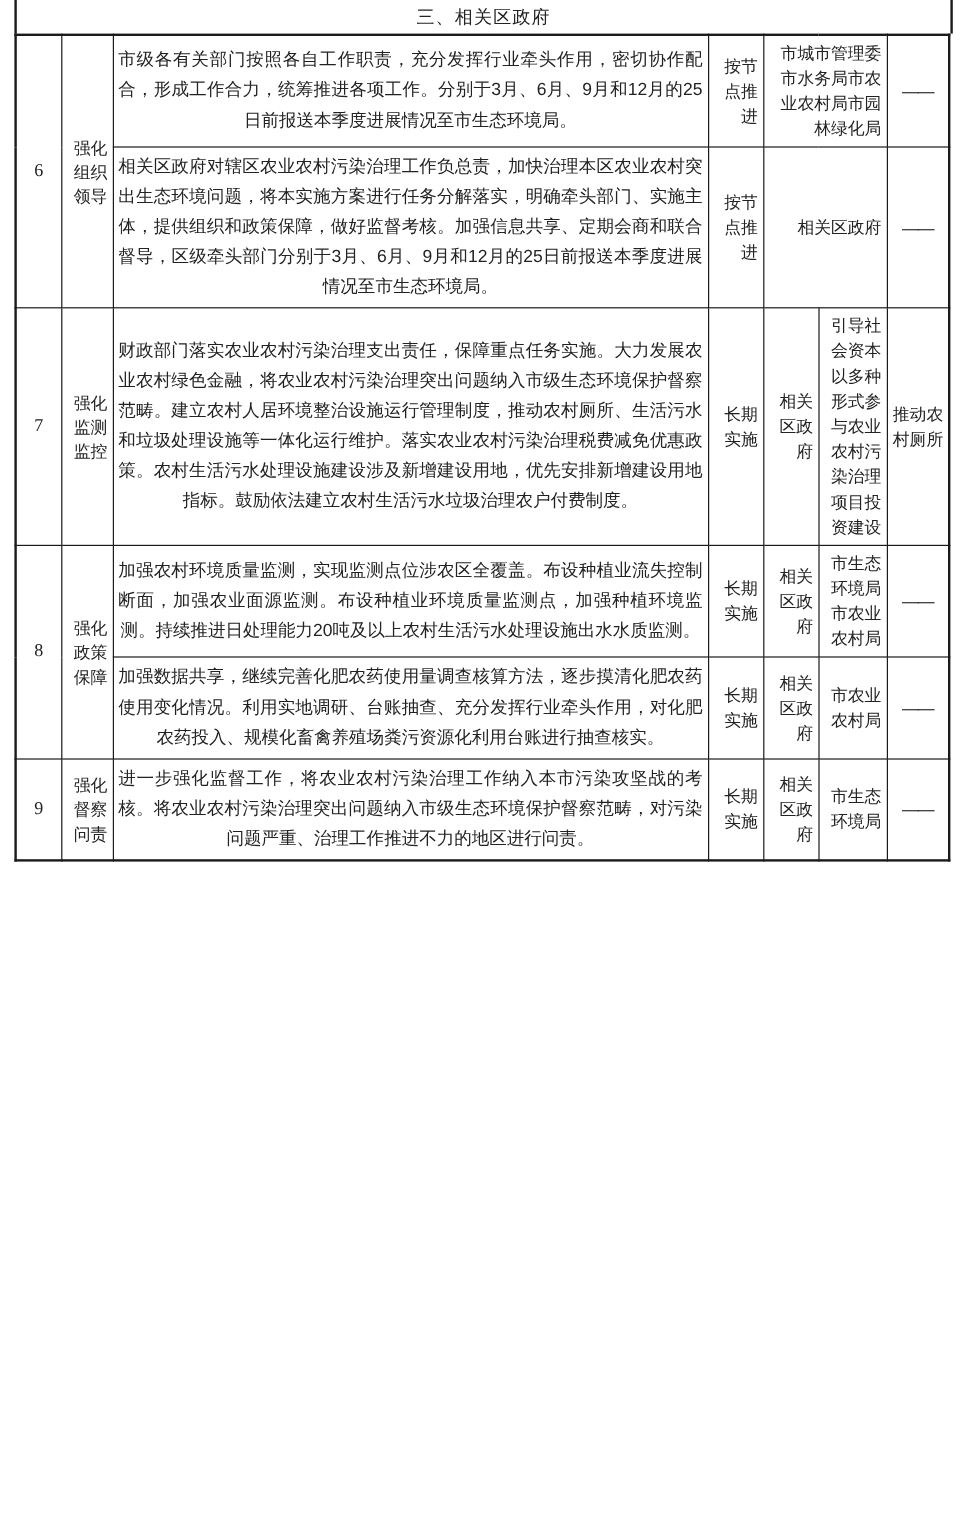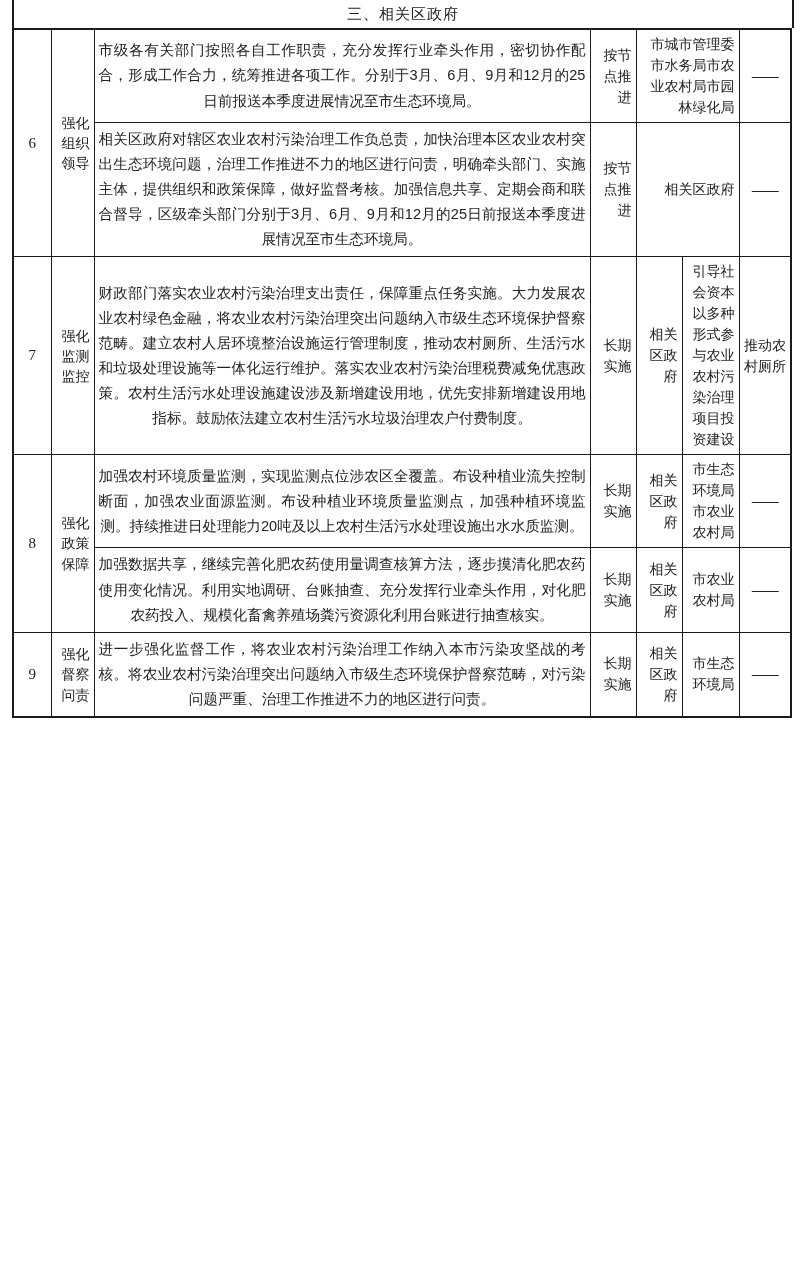--- a/index.html
+++ b/index.html
@@ -86,21 +86,21 @@
 
       <tr>
         <td class="c-no-cell" rowspan="2">6</td>
         <td class="c-name-cell" rowspan="2">强化组织领导</td>
         <td class="body-cell">市级各有关部门按照各自工作职责，充分发挥行业牵头作用，密切协作配合，形成工作合力，统筹推进各项工作。分别于3月、6月、9月和12月的25日前报送本季度进展情况至市生态环境局。</td>
         <td class="narrow-cell">按节点推进</td>
         <td class="narrow-cell" colspan="2">市城市管理委市水务局市农业农村局市园林绿化局</td>
         <td class="dash-cell">——</td>
       </tr>
       <tr>
-        <td class="body-cell">相关区政府对辖区农业农村污染治理工作负总责，加快治理本区农业农村突出生态环境问题，治理工作推进不力的地区进行问责，明确牵头部门、实施主体，提供组织和政策保障，做好监督考核。加强信息共享、定期会商和联合督导，区级牵头部门分别于3月、6月、9月和12月的25日前报送本季度进展情况至市生态环境局。</td>
+        <td class="body-cell">相关区政府对辖区农业农村污染治理工作负总责，加快治理本区农业农村突出生态环境问题，将本实施方案进行任务分解落实，明确牵头部门、实施主体，提供组织和政策保障，做好监督考核。加强信息共享、定期会商和联合督导，区级牵头部门分别于3月、6月、9月和12月的25日前报送本季度进展情况至市生态环境局。</td>
         <td class="narrow-cell">按节点推进</td>
         <td class="narrow-cell" colspan="2">相关区政府</td>
         <td class="dash-cell">——</td>
       </tr>
 
       <tr>
         <td class="c-no-cell">7</td>
         <td class="c-name-cell">强化监测监控</td>
         <td class="body-cell">财政部门落实农业农村污染治理支出责任，保障重点任务实施。大力发展农业农村绿色金融，将农业农村污染治理突出问题纳入市级生态环境保护督察范畴。建立农村人居环境整治设施运行管理制度，推动农村厕所、生活污水和垃圾处理设施等一体化运行维护。落实农业农村污染治理税费减免优惠政策。农村生活污水处理设施建设涉及新增建设用地，优先安排新增建设用地指标。鼓励依法建立农村生活污水垃圾治理农户付费制度。</td>
         <td class="narrow-cell">长期实施</td>

